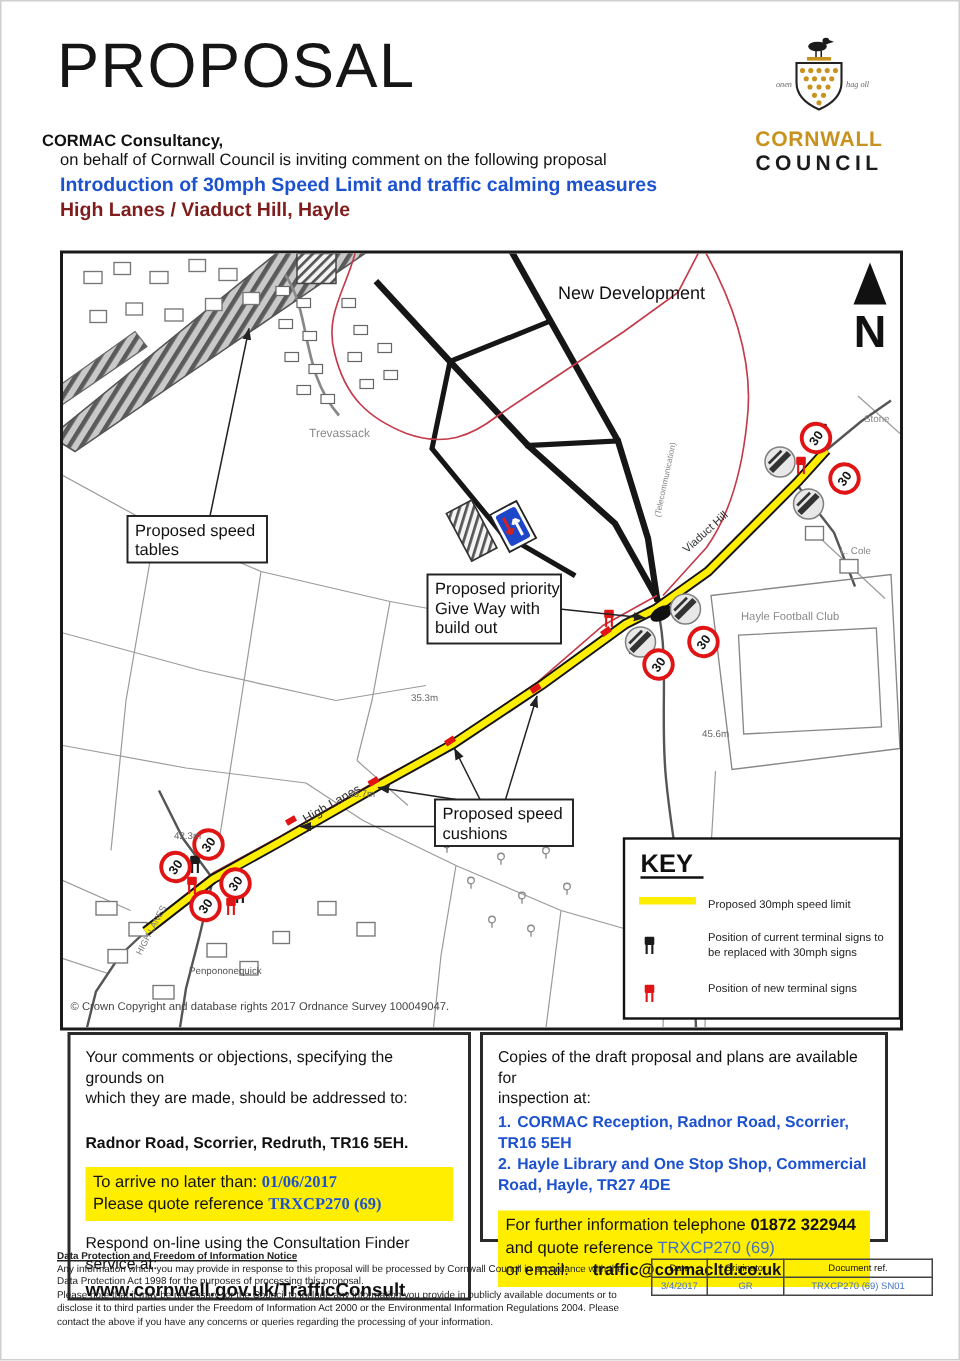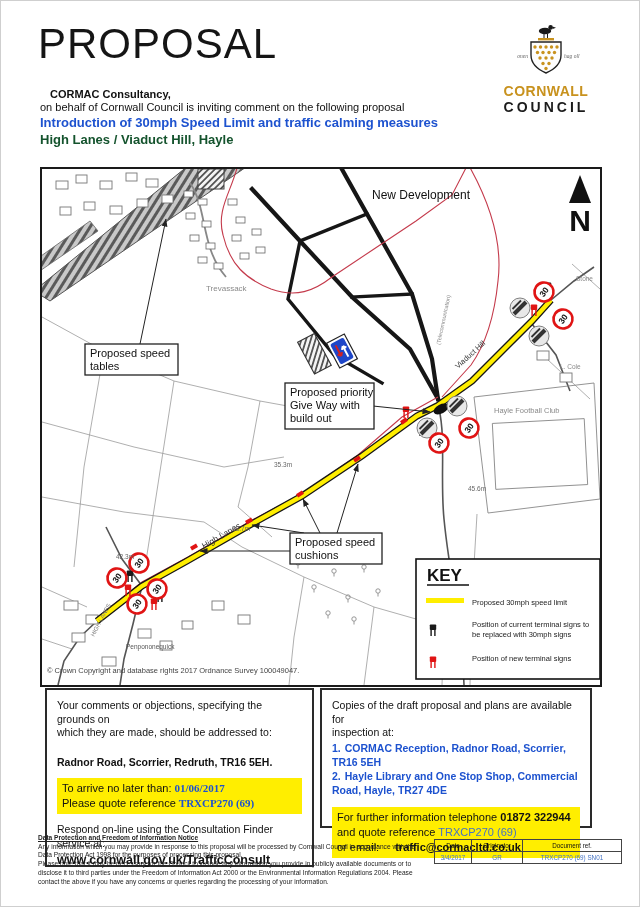--- a/index.html
+++ b/index.html
@@ -6,24 +6,24 @@
   .page{position:relative;width:640px;height:907px;background:#ffffff;margin:0 auto;
         font-family:"Liberation Sans",sans-serif;color:#111;overflow:hidden;
         box-shadow:0 0 0 1px #cfcfcf inset;}
   .abs{position:absolute;}
 
   
   .doc-title{left:38px;top:20px;font-size:42px;font-weight:400;letter-spacing:1px;color:#151515;}
   .logo{left:490px;top:22px;width:112px;text-align:center;}
   .logo-cornwall{color:#c8921e;font-weight:bold;font-size:14px;letter-spacing:.5px;line-height:1.05;}
   .logo-council{color:#1b1b1b;font-weight:bold;font-size:14px;letter-spacing:3px;line-height:1.15;}
-  .consultancy{left:50px;top:88px;font-size:11px;font-weight:bold;}
+  .consultancy{left:28px;top:88px;font-size:11px;font-weight:bold;}
   .intro-line{left:40px;top:101px;font-size:11px;}
   .prop-line1{left:40px;top:115px;font-size:13px;font-weight:bold;color:#1d52cf;}
-  .prop-line2{left:40px;top:132px;font-size:13px;font-weight:bold;color:#14532d;}
+  .prop-line2{left:40px;top:132px;font-size:13px;font-weight:bold;color:#7f1d1d;}
 
   
   .map-frame{left:40px;top:167px;width:558px;height:516px;border:2px solid #1a1a1a;background:#fff;}
 
   
   .box{border:2px solid #2a2a2a;background:#fff;font-size:10.5px;line-height:1.3;padding:9px 10px;box-sizing:border-box;}
   .box-left{left:45px;top:688px;width:269px;height:179px;}
   .box-right{left:320px;top:688px;width:272px;height:140px;}
   .para{margin-bottom:2px;}
   .bold{font-weight:bold;}

